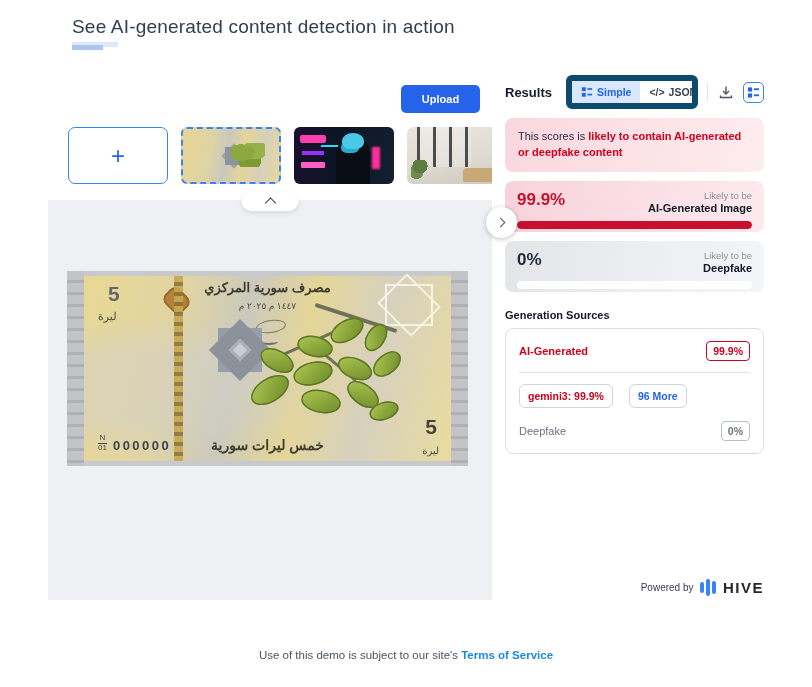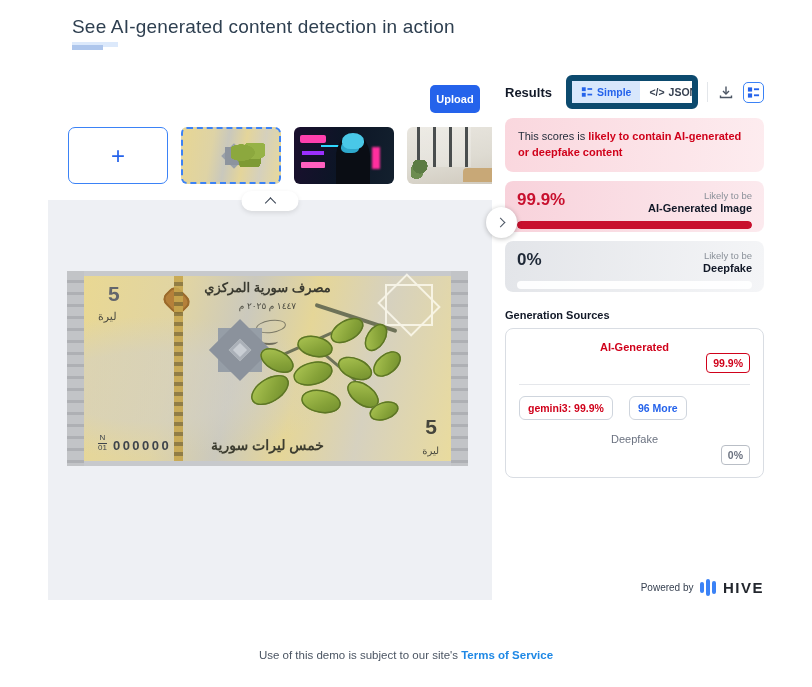--- a/index.html
+++ b/index.html
@@ -15,21 +15,21 @@
   .demo { position:absolute; left:48px; top:75px; width:716px; height:525px; display:flex; }
   .col-left { position:relative; width:444px; }
   .col-divider { width:1px; background:#e3e6ea; margin:0 0 0 1px; }
   .col-right { position:relative; width:259px; margin-left:12px; display:flex; flex-direction:column; }
 
   
   .left-head { display:flex; padding:6px 12px 0 20px; }
   .left-head-text { width:320px; }
   .left-title { font-size:12px; font-weight:700; color:#1f2937; }
   .left-desc { margin-top:3px; font-size:9.5px; line-height:1.35; color:#374151; }
-  .upload-btn { margin-left:auto; margin-top:4px; width:50px; height:28px; background:#2563eb; color:#fff; font-size:11px; font-weight:700; border:none; border-radius:5px; cursor:pointer; font-family:inherit; }
+  .upload-btn { margin-left:auto; margin-top:4px; width:79px; height:28px; background:#2563eb; color:#fff; font-size:11px; font-weight:700; border:none; border-radius:5px; cursor:pointer; font-family:inherit; }
 
   
   .carousel { position:relative; display:flex; gap:13px; padding:0 0 0 20px; margin-top:14px; height:58px; overflow:hidden; }
   .thumb { position:relative; width:100px; height:57px; border-radius:6px; flex:0 0 auto; overflow:hidden; cursor:pointer; }
   .thumb-add { background:#fff; border:1.5px solid #3b82f6; display:flex; align-items:center; justify-content:center; border-radius:7px; overflow:visible; }
   .plus { color:#2563eb; font-size:24px; font-weight:400; line-height:1; }
   .thumb-note { border:2px dashed #3b82f6; background:linear-gradient(100deg,#e7d694 0%,#ded3a5 30%,#c9c8bd 45%,#e4d59a 62%,#d5d0bd 80%,#e7d99d 100%); }
   .thumb-note .mini-star { position:absolute; left:42px; top:18px; width:18px; height:18px; background:#99a0a9; transform:rotate(45deg); }
   .thumb-note .mini-star:after { content:""; position:absolute; inset:0; background:#8d949e; transform:rotate(45deg); }
   .thumb-note .mini-nuts { position:absolute; right:14px; top:14px; width:34px; height:24px; background:radial-gradient(ellipse at 30% 40%, #8ca83e 0 40%, transparent 41%), radial-gradient(ellipse at 70% 30%, #96b246 0 38%, transparent 39%), radial-gradient(ellipse at 55% 75%, #7e9a34 0 42%, transparent 43%); }
@@ -106,21 +106,21 @@
   .score-card.red .score-val { color:#c8102e; }
   .score-card.gray .score-val { color:#1f2937; }
   .score-labels { margin-left:auto; text-align:right; }
   .score-likely { font-size:9.5px; color:#8a9099; }
   .score-name { font-size:11px; font-weight:700; color:#111827; margin-top:1px; }
   .bar-track { margin-top:7px; height:8px; border-radius:4px; background:rgba(255,255,255,.92); overflow:hidden; }
   .bar-fill { height:100%; border-radius:4px; background:#c8102e; }
 
   .sources-label { margin-top:17px; font-size:11px; font-weight:700; color:#111827; }
   .sources-card { margin-top:7px; border:1px solid #d9dde3; border-radius:8px; background:#fff; padding:12px 13px; }
-  .src-row { display:flex; align-items:center;flex-direction:column; }
+  .src-row { display:flex; align-items:center; }
   .src-ai { font-size:11px; font-weight:700; color:#d0021b; }
   .badge { margin-left:auto; font-size:10.5px; font-weight:700; padding:3px 6px; border-radius:4px; background:#fff; }
   .badge.red { color:#d0021b; border:1px solid #d0021b; }
   .badge.gray { color:#6b7280; border:1px solid #b9bec6; }
   .src-div { height:1px; background:#e5e7eb; margin:11px 0; }
   .chips { display:flex; gap:16px; margin-bottom:13px; }
   .chip { font-size:10.5px; font-weight:700; padding:5px 8px; border:1px solid #cfd5dd; border-radius:6px; background:#fff; cursor:pointer; font-family:inherit; }
   .chip.src { color:#d0021b; }
   .chip.more { color:#2563eb; }
   .src-deep { font-size:11px; color:#6b7280; font-weight:400; }

